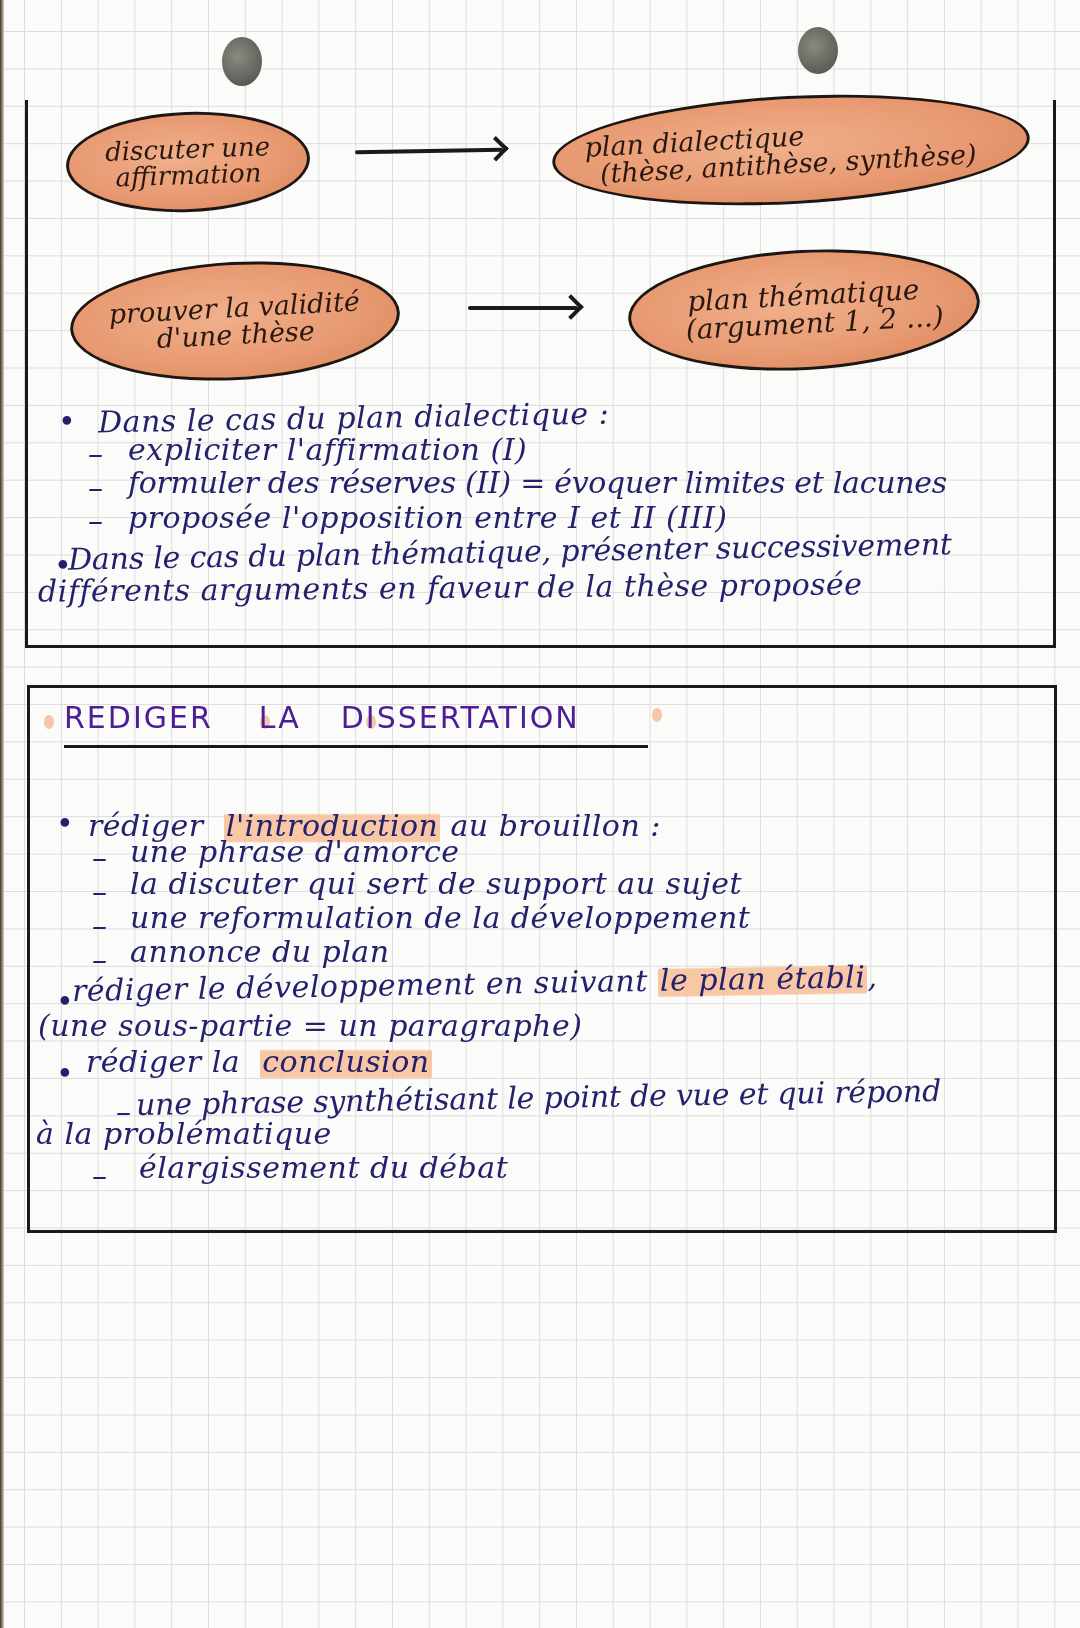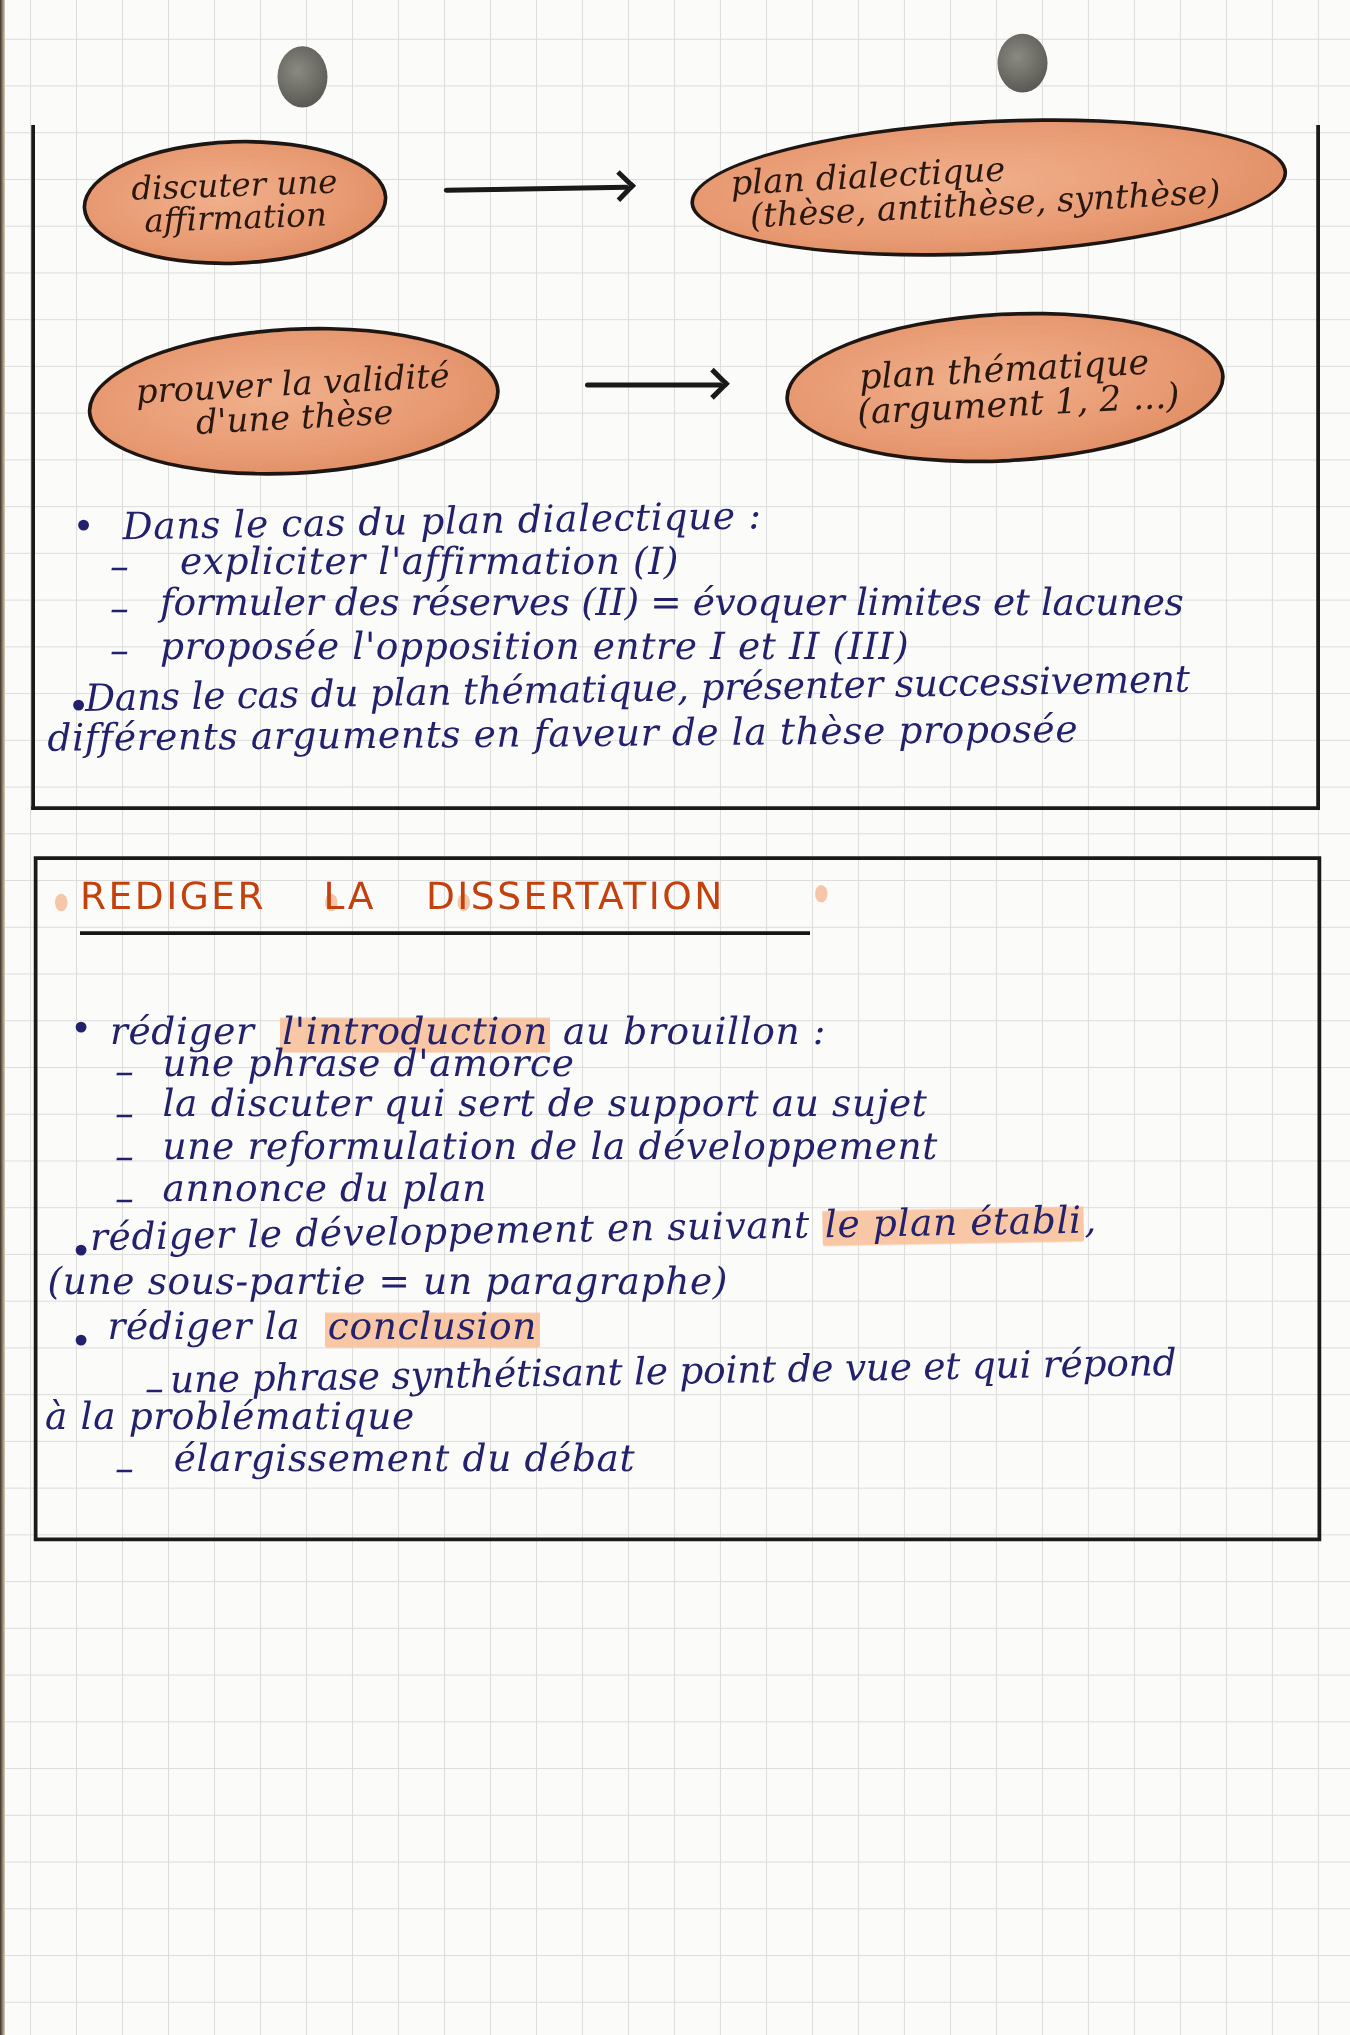--- a/index.html
+++ b/index.html
@@ -96,21 +96,21 @@
     font-size: 30px;
     letter-spacing: 0.5px;
   }
   .title {
     position: absolute;
     left: 64px;
     top: 700px;
     font-family: "DejaVu Sans", sans-serif;
     font-size: 30px;
     letter-spacing: 2px;
-    color: #c2410c;
+    color: #4c1d95;
   }
   .title-part { display: inline-block; margin-right: 46px; }
   .title-underline {
     position: absolute;
     left: 64px;
     top: 745px;
     width: 584px;
     height: 3px;
     background: #161616;
   }
@@ -154,21 +154,21 @@
 <div class="arrow" style="left:468px; top:306px; width:110px;"></div>
 <div class="oval" style="left:628px; top:250px; width:352px; height:120px; font-size:28px; transform: rotate(-3deg);">
   <span>plan thématique</span>
   <span style="padding-left:20px;">(argument 1, 2 ...)</span>
 </div>
 
 <div class="hand line ink-blue" style="left:58px; top:404px;">•</div>
 <div class="hand line ink-blue" style="left:98px; top:400px; transform: rotate(-1deg);">Dans le cas du plan dialectique :</div>
 
 <div class="hand line ink-blue" style="left:88px; top:436px;">–</div>
-<div class="hand line ink-blue" style="left:144px; top:432px;">expliciter l'affirmation (I)</div>
+<div class="hand line ink-blue" style="left:128px; top:432px;">expliciter l'affirmation (I)</div>
 
 <div class="hand line ink-blue" style="left:88px; top:470px;">–</div>
 <div class="hand line ink-blue" style="left:128px; top:465px; letter-spacing:-0.3px;">formuler des réserves (II) = évoquer limites et lacunes</div>
 
 <div class="hand line ink-blue" style="left:88px; top:503px;">–</div>
 <div class="hand line ink-blue" style="left:128px; top:500px;">proposée l'opposition entre I et II (III)</div>
 
 <div class="hand line ink-blue" style="left:54px; top:548px;">•</div>
 <div class="hand line ink-blue" style="left:68px; top:534px; transform: rotate(-1deg); letter-spacing:-0.2px;">Dans le cas du plan thématique, présenter successivement</div>
 <div class="hand line ink-blue" style="left:38px; top:570px; transform: rotate(-0.5deg);">différents arguments en faveur de la thèse proposée</div>

